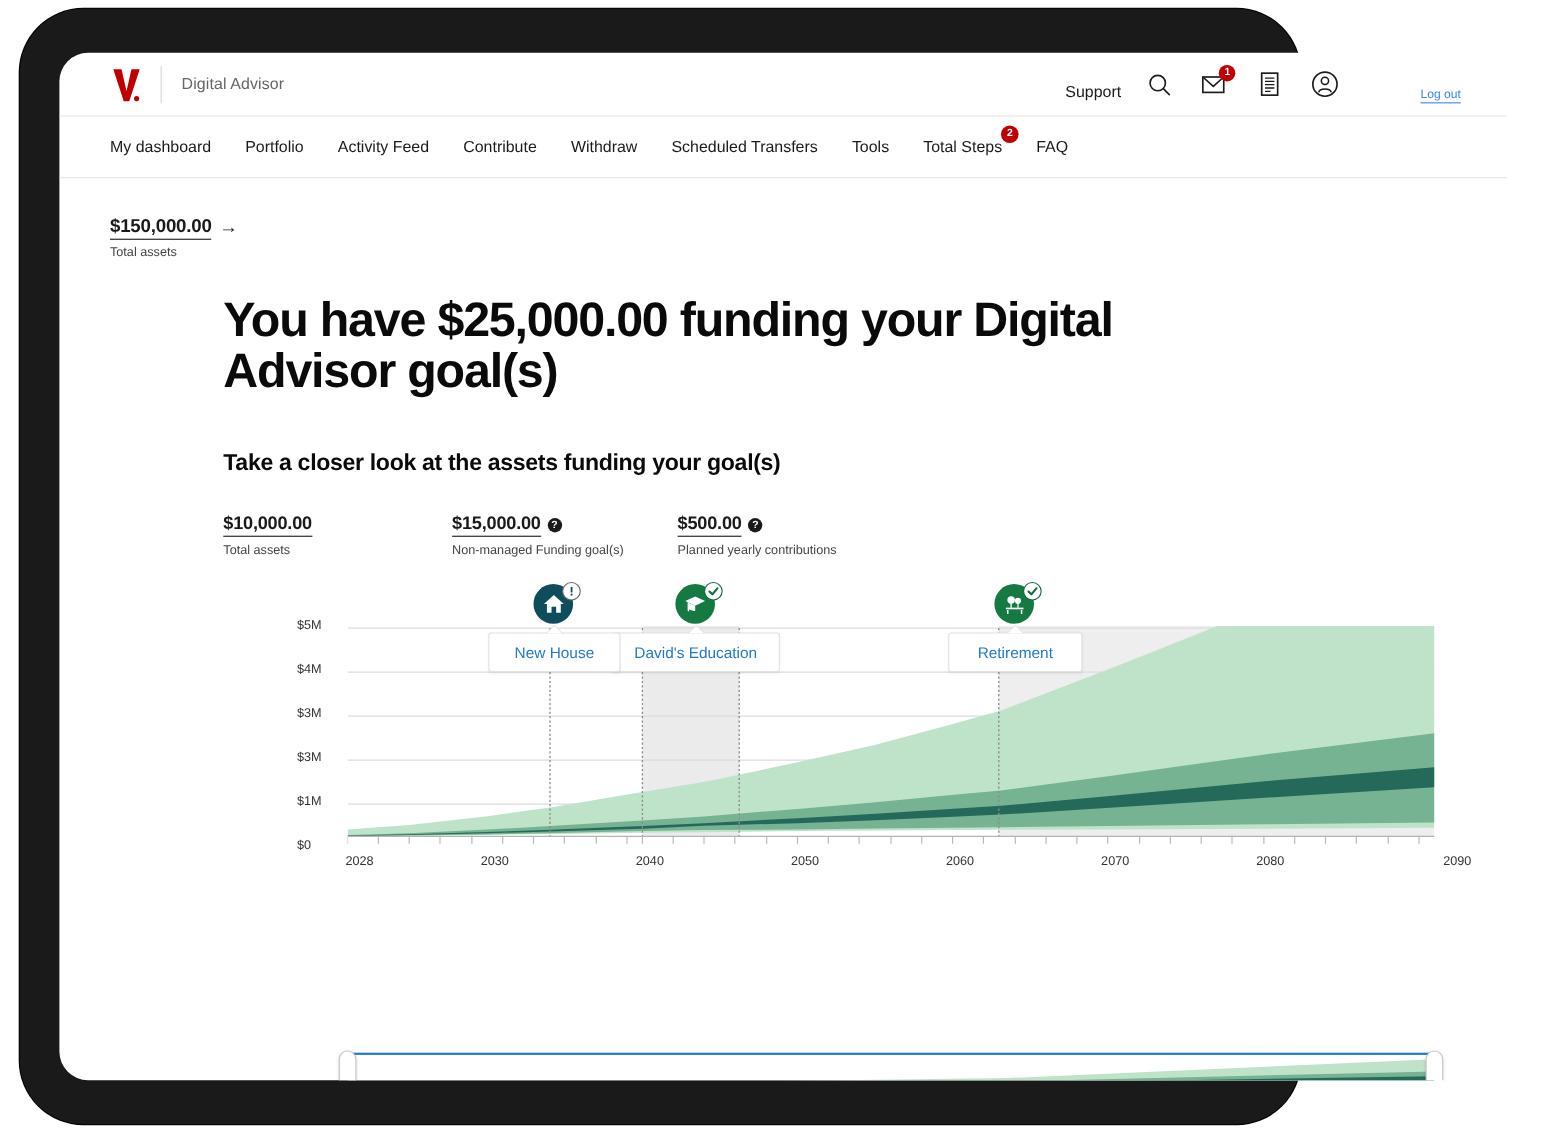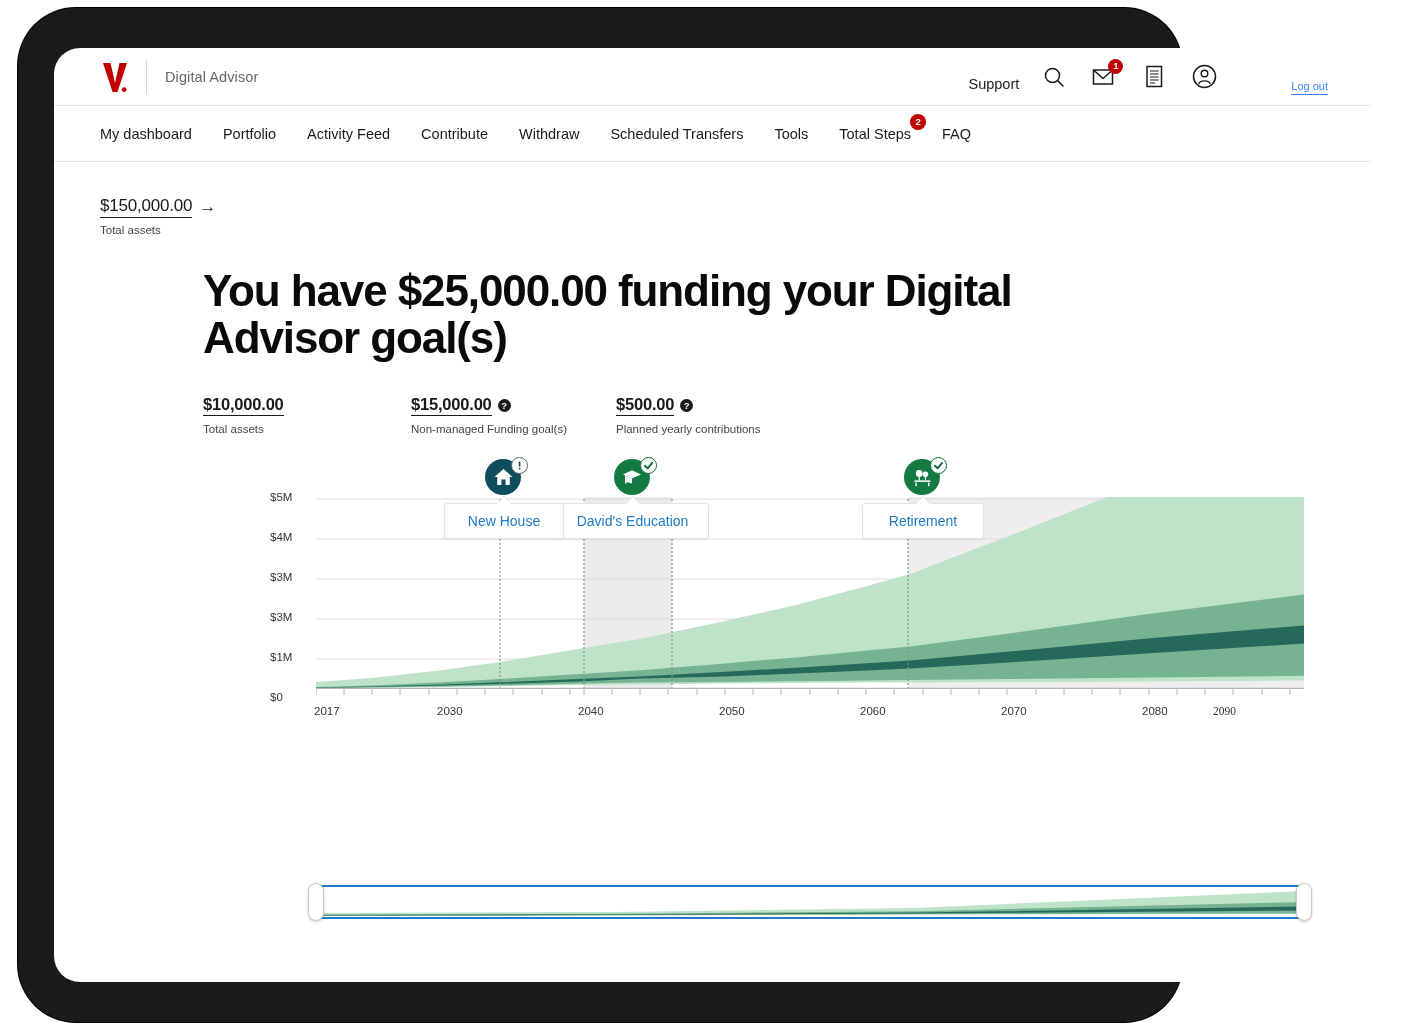--- a/index.html
+++ b/index.html
@@ -120,21 +120,21 @@
     display: flex; align-items: center; justify-content: center;
     line-height: 1;
   }
 
   
   #content { padding: 0 46px; }
 
   #total-assets-block { margin-top: 34px; }
   #total-assets-value {
     font-size: 17px;
-    font-weight: normal;
+    font-weight: bold;
     color: #1a1a1a;
     letter-spacing: -.2px;
     border-bottom: 1.4px solid #1a1a1a;
     display: inline-block;
     padding-bottom: 1px;
   }
   #total-assets-arrow {
     font-size: 17px;
     color: #1a1a1a;
     margin-left: 7px;
@@ -401,20 +401,21 @@
 
     <div id="content">
 
       <div id="total-assets-block">
         <span id="total-assets-value">$150,000.00</span><span id="total-assets-arrow">→</span>
         <div id="total-assets-label">Total assets</div>
       </div>
 
       <h1 id="page-title">You have $25,000.00  funding your Digital Advisor goal(s)</h1>
 
+      <h2 id="subheading">Take a closer look at the assets funding your goal(s)</h2>
 
       <div id="stats-row">
         <div class="stat-block">
           <div class="stat-value-wrap">
             <span class="stat-value">$10,000.00</span>
           </div>
           <div class="stat-label">Total assets</div>
         </div>
         <div class="stat-block">
           <div class="stat-value-wrap">
@@ -507,28 +508,28 @@
               <line x1="833" y1="0" x2="833" y2="6"></line>
                 <line x1="861" y1="0" x2="861" y2="6"></line>
                 <line x1="889" y1="0" x2="889" y2="6"></line>
               <line x1="917" y1="0" x2="917" y2="6"></line>
                 <line x1="946" y1="0" x2="946" y2="6"></line>
                 <line x1="974" y1="0" x2="974" y2="6"></line>
             </g>
           </svg>
         </div>
 
-        <div class="axis-x-label" style="left:214px;">2017</div>
+        <div class="axis-x-label" style="left:214px;">2028</div>
         <div class="axis-x-label" style="left:337px;">2030</div>
         <div class="axis-x-label" style="left:478px;">2040</div>
         <div class="axis-x-label" style="left:619px;">2050</div>
         <div class="axis-x-label" style="left:760px;">2060</div>
         <div class="axis-x-label" style="left:901px;">2070</div>
         <div class="axis-x-label" style="left:1042px;">2080</div>
-        <div class="axis-x-label" style="left:1113px;font-family:Liberation Serif, serif;">2090</div>
+        <div class="axis-x-label" style="left:1212px;">2090</div>
 
         <div class="goal-marker" style="left:456px; width:153px;">
           <div class="goal-icon-wrap">
             <div class="goal-circle" style="background:#147a41;">
               <svg width="22" height="20" viewBox="0 0 22 20">
                 <path d="M11 3.2 L20 7.4 L11 11.6 L2 7.4 Z" fill="#fff"></path>
                 <path d="M5.2 9.2 L5.2 14.6 C5.2 14.6 8 16.4 11 16.4 L11 11.6 Z" fill="#fff"></path>
                 <rect x="4.1" y="8.2" width="1.5" height="8.6" rx="0.7" fill="#fff"></rect>
               </svg>
             </div>

